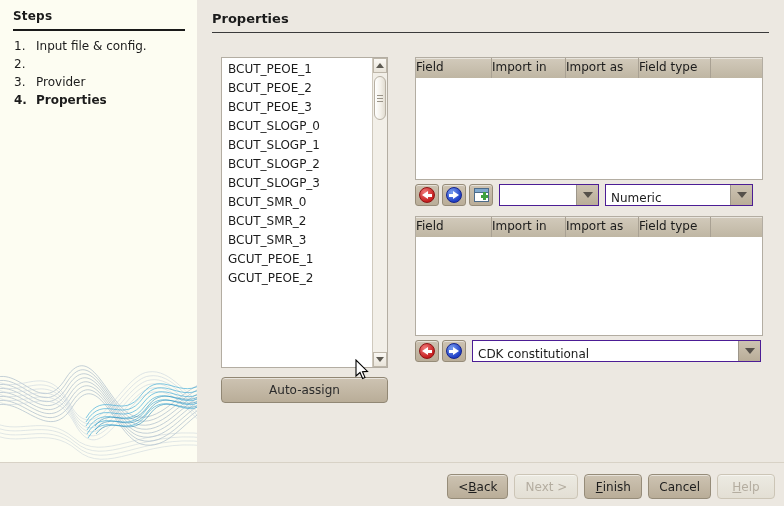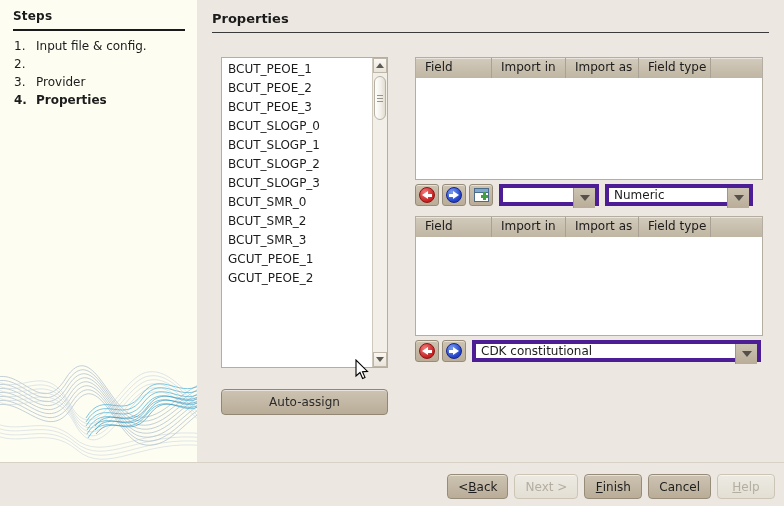--- a/index.html
+++ b/index.html
@@ -127,41 +127,40 @@
   #auto-assign {
     position: absolute; left: 24px; top: 377px;
     width: 167px; height: 26px;
     background: linear-gradient(#cdc3b2,#b9ad98);
     border: 1px solid #918774;
     border-radius: 4px;
     font-size: 12px; color: #2b2b2b;
     display: flex; align-items: center; justify-content: center;
     box-shadow: inset 0 1px 0 rgba(255,255,255,.55);
     cursor: default;
-    margin-top: 12px;
   }
 
   
   .table-panel {
     position: absolute; left: 218px;
     width: 348px;
     background: #ffffff;
     border: 1px solid #b3ada2;
   }
   #table-panel-1 { top: 57px; height: 123px; }
   #table-panel-2 { top: 216px; height: 120px; }
   .table-header {
     display: flex; height: 20px;
     background: #c7bfae;
     border-bottom: 1px solid #a9a193;
   }
   .th {
     height: 20px; line-height: 19px;
     font-size: 12px; color: #1c1c1c;
-    padding-left: 9px;
+    padding-left: 0;
     background: linear-gradient(#d2cabb,#bfb6a3);
     border-right: 1px solid #a9a193;
     box-shadow: inset 0 1px 0 rgba(255,255,255,.5);
     overflow: hidden; white-space: nowrap;
   }
   .th.c0 { width: 76px; }
   .th.c1 { width: 74px; }
   .th.c2 { width: 73px; }
   .th.c3 { width: 72px; }
   .th.filler { flex: 1 1 auto; border-right: none; padding: 0; }
@@ -227,22 +226,22 @@
   .win-add-icon .plus-h {
     position: absolute; background: #3fa03f;
   }
   .win-add-icon .plus-v { left: 8px; bottom: 1px; width: 3px; height: 8px; }
   .win-add-icon .plus-h { left: 6px; bottom: 3px; width: 7px; height: 3px; }
 
   
   .combo {
     height: 22px;
     background: #ffffff;
-    border: 4px solid #4c1d95;
-    display: flex; align-items: flex-start;
+    border: 1px solid #4c1d95;
+    display: flex; align-items: flex-end;
     cursor: default;
   }
   .combo .val {
     flex: 1 1 auto;
     font-size: 12px; color: #1c1c1c;
     padding-left: 5px;
     white-space: nowrap; overflow: hidden;
   }
   .combo .drop {
     flex: 0 0 22px; width: 22px; height: 20px;

